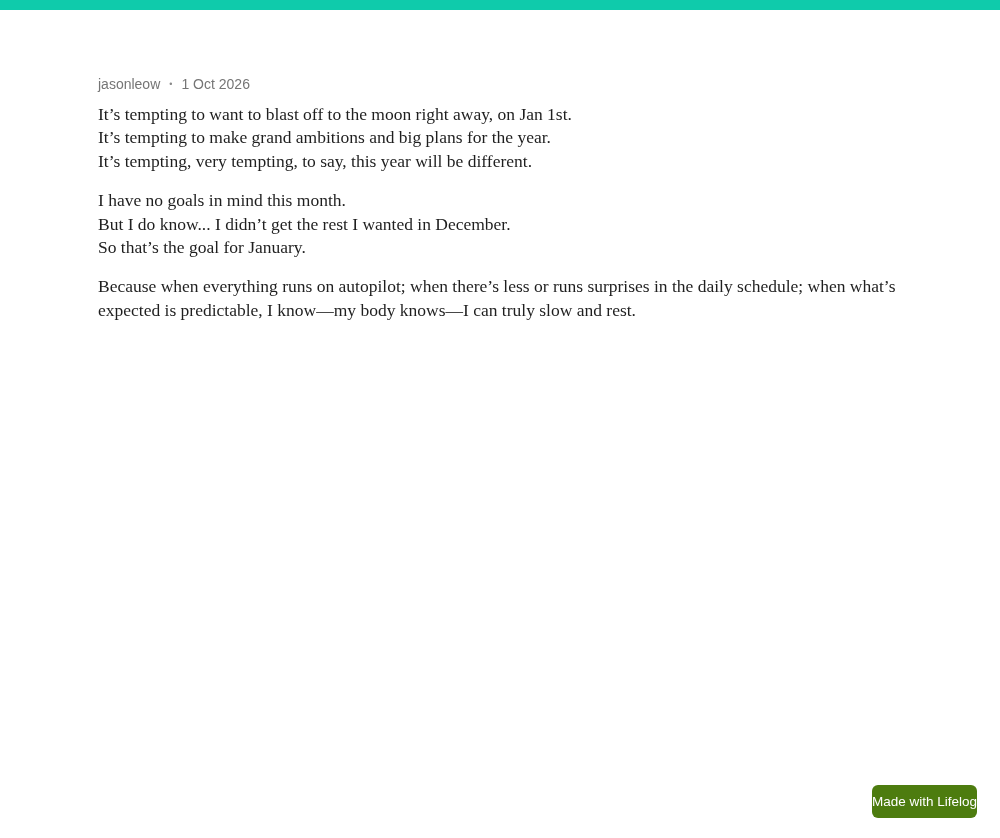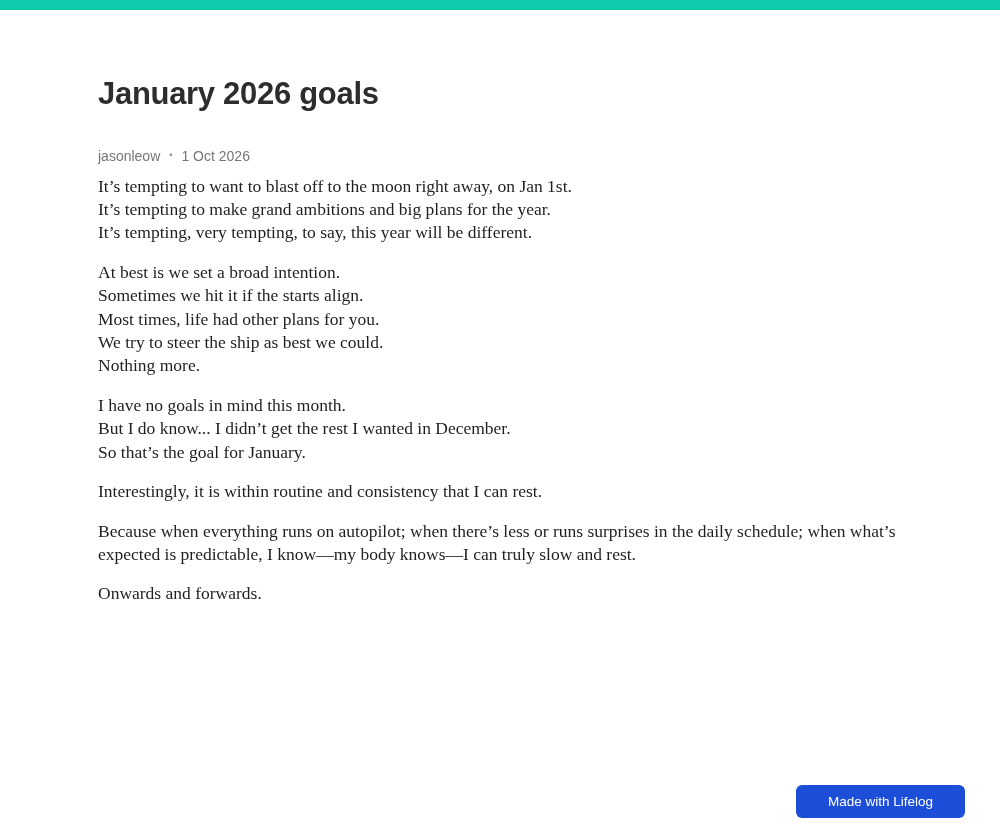--- a/index.html
+++ b/index.html
@@ -54,53 +54,49 @@
     font-family: "Liberation Serif", serif;
     font-size: 17.5px;
     line-height: 23.4px;
     color: #1f1f1f;
   }
   .article-body p.para {
     margin: 0 0 16px 0;
   }
   .made-with-badge {
     position: absolute;
-    right: 35px;
+    right: 23px;
     bottom: 20px;
-    background: #1d4ed8;
+    background: #4d7c0f;
     color: #ffffff;
     font-family: "Liberation Sans", sans-serif;
     font-size: 13.5px;
     line-height: 1;
-    padding: 10px 32px;
+    padding: 10px 0;
     border: none;
     border-radius: 6px;
     cursor: pointer;
     white-space: nowrap;
   }
 </style>
 </head>
 <body>
 
 <div class="page">
   <div class="top-bar"></div>
 
   <div class="content">
-    <h1 class="post-title">January 2026 goals</h1>
 
     <div class="byline">
       <span>jasonleow</span>
       <span class="dot">•</span>
       <span>1 Oct 2026</span>
     </div>
 
     <div class="article-body">
         <p class="para">It’s tempting to want to blast off to the moon right away, on Jan 1st.<br>It’s tempting to make grand ambitions and big plans for the year.<br>It’s tempting, very tempting, to say, this year will be different.</p>
-        <p class="para">At best is we set a broad intention.<br>Sometimes we hit it if the starts align.<br>Most times, life had other plans for you.<br>We try to steer the ship as best we could.<br>Nothing more.</p>
         <p class="para">I have no goals in mind this month.<br>But I do know... I didn’t get the rest I wanted in December.<br>So that’s the goal for January.</p>
-        <p class="para">Interestingly, it is within routine and consistency that I can rest.</p>
         <p class="para">Because when everything runs on autopilot; when there’s less or runs surprises in the daily schedule; when what’s expected is predictable, I know—my body knows—I can truly slow and rest.</p>
-        <p class="para">Onwards and forwards.</p>
       </div>
   </div>
 
   <button class="made-with-badge">Made with Lifelog</button>
 </div>
 
 </body></html>

